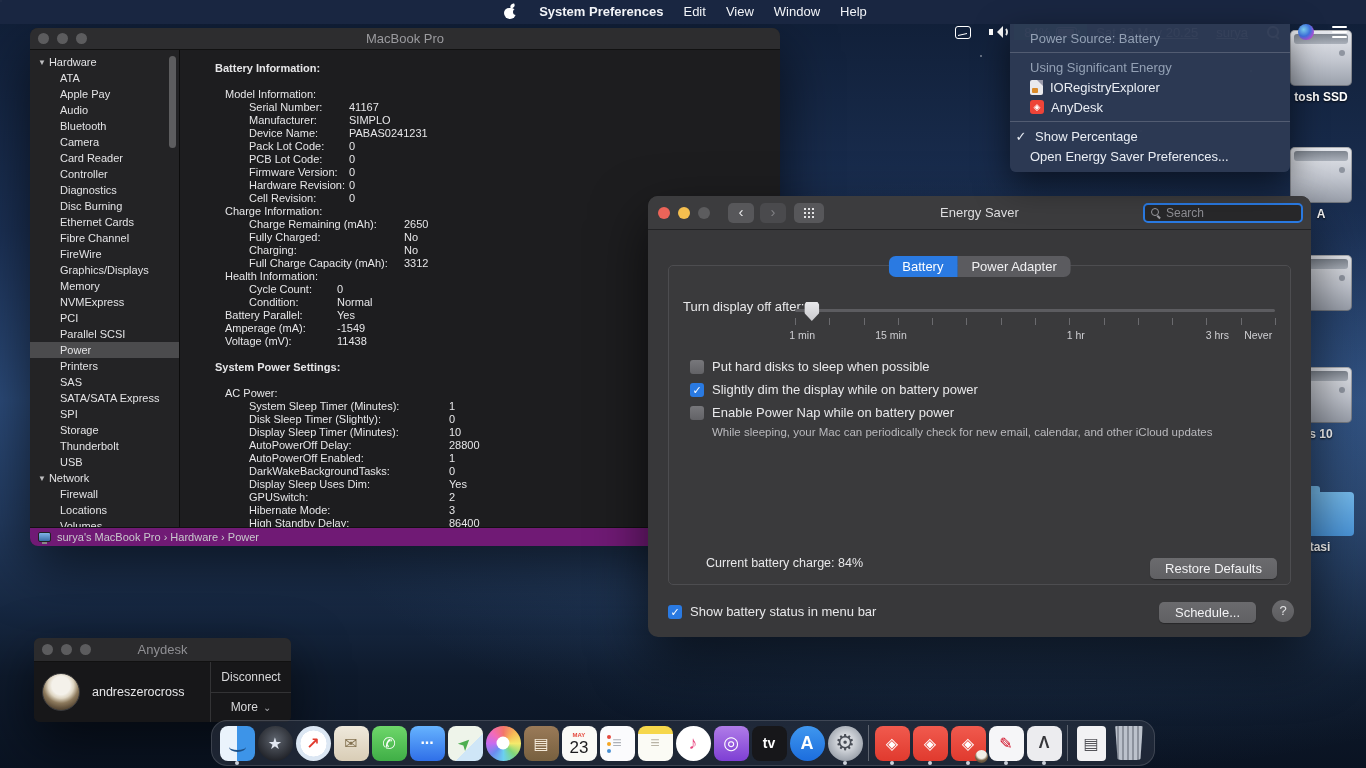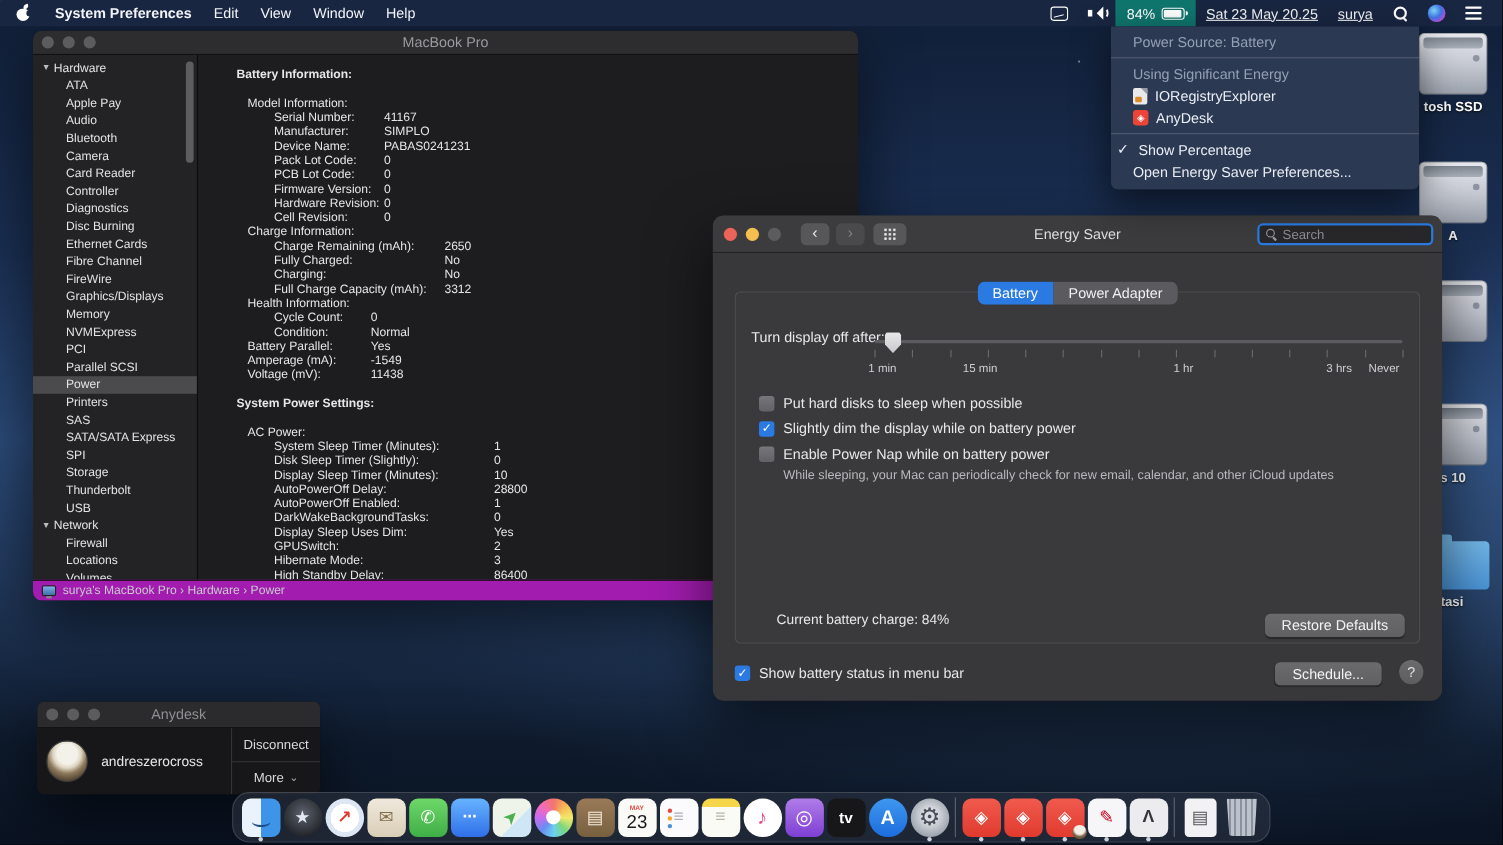--- a/index.html
+++ b/index.html
@@ -9,21 +9,21 @@
       radial-gradient(1200px 500px at 75% 62%, rgba(90,140,200,.28), rgba(0,0,0,0) 60%),
       linear-gradient(180deg,#101e36 0%,#1b3054 30%,#2b4a78 52%,#223a5e 68%,#0e1a2c 88%,#0a1322 100%);}
   .stars{position:absolute;inset:0;pointer-events:none;}
   .stars i{position:absolute;width:2px;height:2px;border-radius:50%;background:rgba(255,255,255,.7);
     box-shadow: 90px 60px rgba(255,255,255,.5), 300px 120px rgba(255,255,255,.4), 520px 40px rgba(255,255,255,.5),
       760px 90px rgba(255,255,255,.35), 980px 55px rgba(255,255,255,.45), 1140px 130px rgba(255,255,255,.4),
       1250px 70px rgba(255,255,255,.5), 420px 200px rgba(255,255,255,.3), 640px 260px rgba(255,255,255,.3),
       1080px 240px rgba(255,255,255,.35), 200px 320px rgba(255,255,255,.3), 1300px 330px rgba(255,255,255,.4);}
   
   #menubar{position:absolute;top:0;left:0;right:0;height:24px;background:rgba(26,39,66,.96);
-    display:flex;align-items:center;color:#f2f4f8;font-size:13px;z-index:90;}
+    display:flex;align-items:center;color:#f2f4f8;font-size:13px;z-index:90;flex-direction:column;}
   .mb-left{display:flex;align-items:center;gap:0;}
   .mb-item{padding:0 10px;line-height:24px;white-space:nowrap;}
   .mb-item.appname{font-weight:bold;}
   .apple-logo{position:relative;width:14px;height:14px;margin:0 12px 0 14px;display:inline-block;}
   .apple-logo b{position:absolute;left:1px;top:3px;width:12px;height:11px;background:#fff;border-radius:5px 5px 6px 6px;}
   .apple-logo u{position:absolute;right:-2px;top:4px;width:6px;height:6px;border-radius:50%;background:#1a2742;}
   .apple-logo i{position:absolute;left:7px;top:-1px;width:5px;height:4px;background:#fff;border-radius:80% 10% 80% 10%;transform:rotate(-20deg);}
   .mb-right{margin-left:auto;display:flex;align-items:center;gap:0;height:100%;}
   .mb-status{display:flex;align-items:center;height:100%;padding:0 9px;text-decoration:underline;}
   .ad-ic{width:16px;height:13px;border:1.5px solid #fff;border-radius:3px;position:relative;}
@@ -74,21 +74,21 @@
   .sb-row.selected{background:#4b4b4d;}
   .sb-scroll{position:absolute;right:3px;top:6px;width:7px;height:92px;background:#5d5d5f;border-radius:4px;}
   .si-content{position:relative;flex:1;padding:12px 0 0 35px;color:#e6e6e8;font-size:11px;overflow:hidden;}
   .info-heading{font-weight:bold;line-height:13px;margin-bottom:13px;}
   .info-heading.second{margin-top:13px;}
   .info-group-title{line-height:13px;padding-left:10px;}
   .info-row{line-height:13px;padding-left:34px;display:flex;white-space:nowrap;}
   .info-row.flat{padding-left:10px;}
   .info-row .lbl{display:inline-block;flex:0 0 auto;}
   .info-row .val{display:inline-block;}
-  .si-statusbar{position:absolute;left:0;right:0;bottom:0;height:19px;background:#a21caf;border-top:1px solid #111;
+  .si-statusbar{position:absolute;left:0;right:0;bottom:0;height:19px;background:#701a75;border-top:1px solid #111;
     display:flex;align-items:center;gap:6px;padding:0 8px;color:#c8c8cc;font-size:11px;}
   .crumb-ic{position:relative;width:13px;height:10px;background:linear-gradient(180deg,#7fb3e8,#3c6ea8);border:1px solid #222;border-radius:2px;}
   .crumb-ic::after{content:"";position:absolute;left:3px;bottom:-3px;width:5px;height:2px;background:#888;}
   
   #energy{left:648px;top:196px;width:663px;height:441px;background:#38383a;border-radius:10px;}
   #energy .titlebar{position:relative;height:34px;background:#3c3c3e;border-bottom:1px solid #232325;display:flex;align-items:center;padding:0 10px;}
   #energy .win-title{position:absolute;left:0;right:0;text-align:center;color:#dedee0;font-size:13px;pointer-events:none;}
   .nav-btn{width:26px;height:20px;background:#57575a;border-radius:5px;color:#e8e8ea;font-size:15px;line-height:18px;text-align:center;margin-left:6px;}
   .nav-btn.disabled{color:#808084;background:#4a4a4d;}
   .nav-btn.first{margin-left:18px;}

